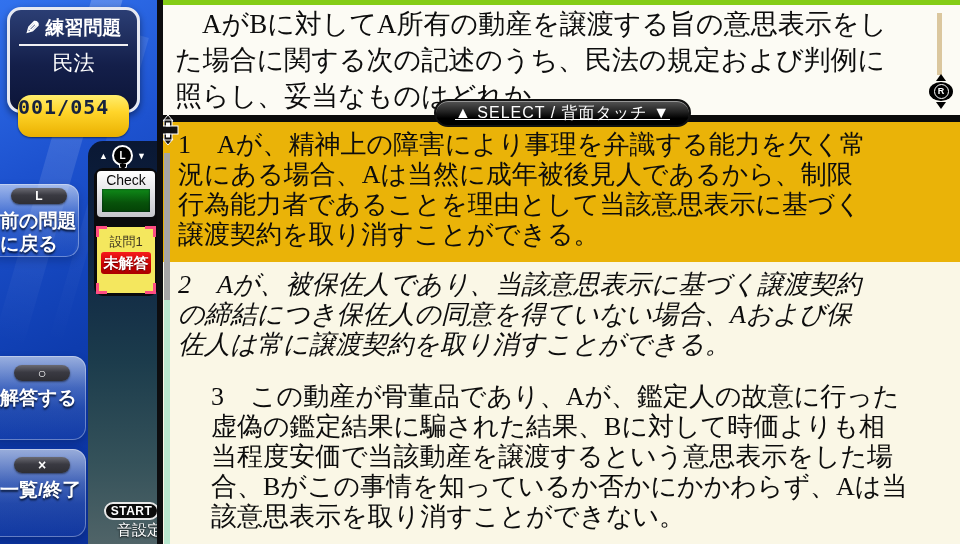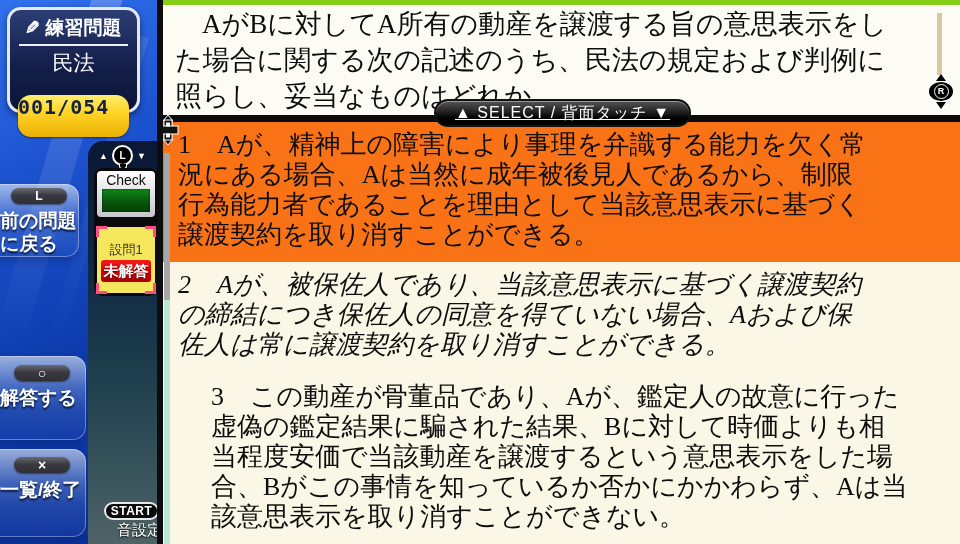--- a/index.html
+++ b/index.html
@@ -54,21 +54,21 @@
          color:#fff;font-size:10px;font-weight:bold;display:flex;align-items:center;justify-content:center;}
   .stick-stem{position:absolute;left:7px;top:19px;width:6px;height:4px;background:#000;
          border:1px solid #fff;border-top:none;border-radius:0 0 3px 3px;}
 
   .check-panel{position:absolute;left:94px;top:168px;width:64px;height:128px;background:#0a0a0c;
          border-radius:9px;padding:3px;box-sizing:border-box;display:flex;flex-direction:column;gap:10px;}
   .check-box{background:linear-gradient(180deg,#ffffff,#c6c6cc);border-radius:4px;padding-bottom:5px;}
   .check-box .lbl{font-size:14px;color:#0a0a0a;text-align:center;line-height:18px;}
   .check-green{height:23px;margin:0 5px;background:linear-gradient(180deg,#0f8a18 0%,#07520a 60%,#044206 100%);
          box-shadow:inset 0 0 2px #012;}
-  .tag-box{flex:1;background:#f4e75e;border-radius:3px;position:relative;text-align:center;padding-top:14px;}
+  .tag-box{flex:1;background:#f4e75e;border-radius:3px;position:relative;text-align:center;padding-top:6px;}
   .corner{position:absolute;width:11px;height:11px;border:3px solid #ff4d82;box-sizing:border-box;}
   .corner.tl{left:-1px;top:-1px;border-right:none;border-bottom:none;}
   .corner.tr{right:-1px;top:-1px;border-left:none;border-bottom:none;}
   .corner.bl{left:-1px;bottom:-1px;border-right:none;border-top:none;}
   .corner.br{right:-1px;bottom:-1px;border-left:none;border-top:none;}
   .tag-label{font-size:13px;color:#3c3420;line-height:17px;}
   .tag-status{margin:2px 4px 0;background:linear-gradient(180deg,#f71b1b 0%,#c80202 55%,#ab0000 100%);
          border-radius:3px;color:#fff;font-weight:bold;font-size:15px;line-height:22px;
          text-shadow:0 1px 1px #600;}
 
@@ -90,21 +90,21 @@
 
   .select-line{position:absolute;left:0;top:115px;width:797px;height:7px;background:#0b0b0b;}
   .select-pill{position:absolute;left:271px;top:99px;width:257px;height:28px;box-sizing:border-box;
          background:linear-gradient(180deg,#555 0%,#222 45%,#000 72%);
          border:2px solid #111;border-radius:15px;color:#fff;display:flex;align-items:center;
          justify-content:center;font-size:16px;letter-spacing:1px;z-index:5;
          box-shadow:inset 0 1px 0 rgba(255,255,255,.4);cursor:pointer;text-decoration:underline;}
 
   .options{position:absolute;left:0;top:122px;width:797px;height:422px;}
   .option{font-size:26px;line-height:30px;padding:8px 8px 0 15px;cursor:pointer;}
-  .option.selected{background:#f97316;padding-bottom:12px;}
+  .option.selected{background:#eab308;padding-bottom:12px;}
   #opt2{padding-top:8px;padding-bottom:16px;font-style:italic;}
   #opt3{padding-top:6px;margin-left:33px;}
 
   .opt-scroll-thumb{position:absolute;left:1px;top:31px;width:6px;height:147px;background:#a6a6a6;}
   .opt-scroll-track{position:absolute;left:1px;top:178px;width:6px;height:244px;background:#b9e7cf;}
 
   .cursor-icon{position:absolute;left:-6px;top:-7px;z-index:6;}
 
   .r-icon{position:absolute;right:4px;top:74px;width:30px;display:flex;flex-direction:column;
          align-items:center;gap:1px;z-index:6;}

